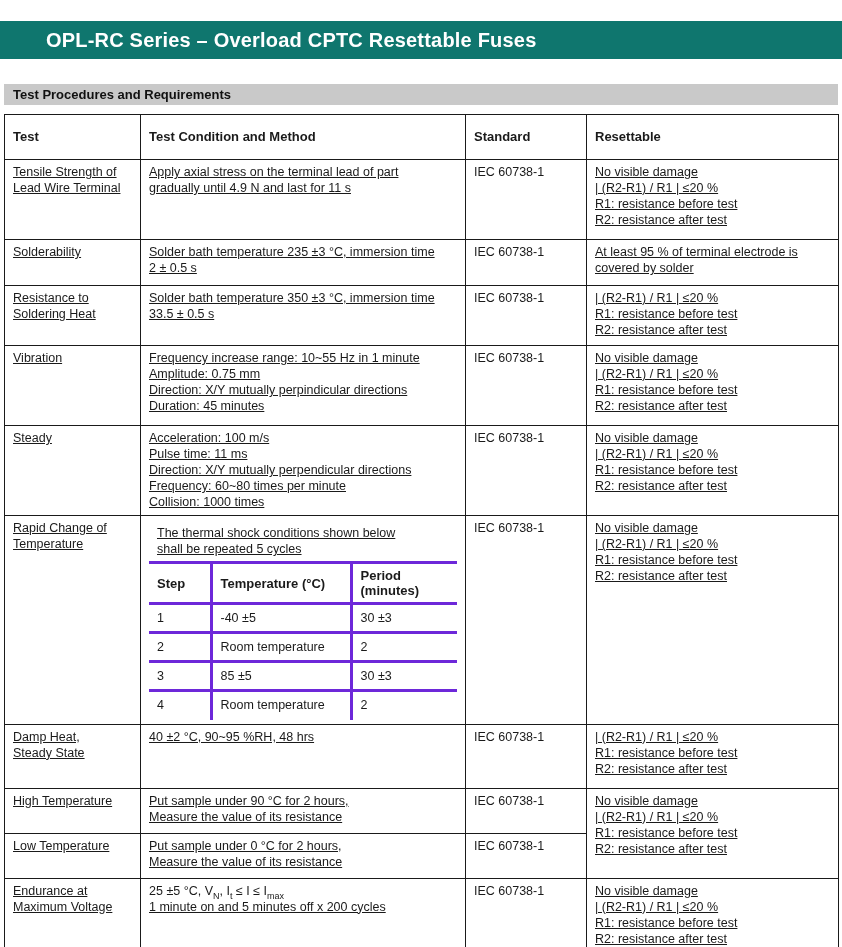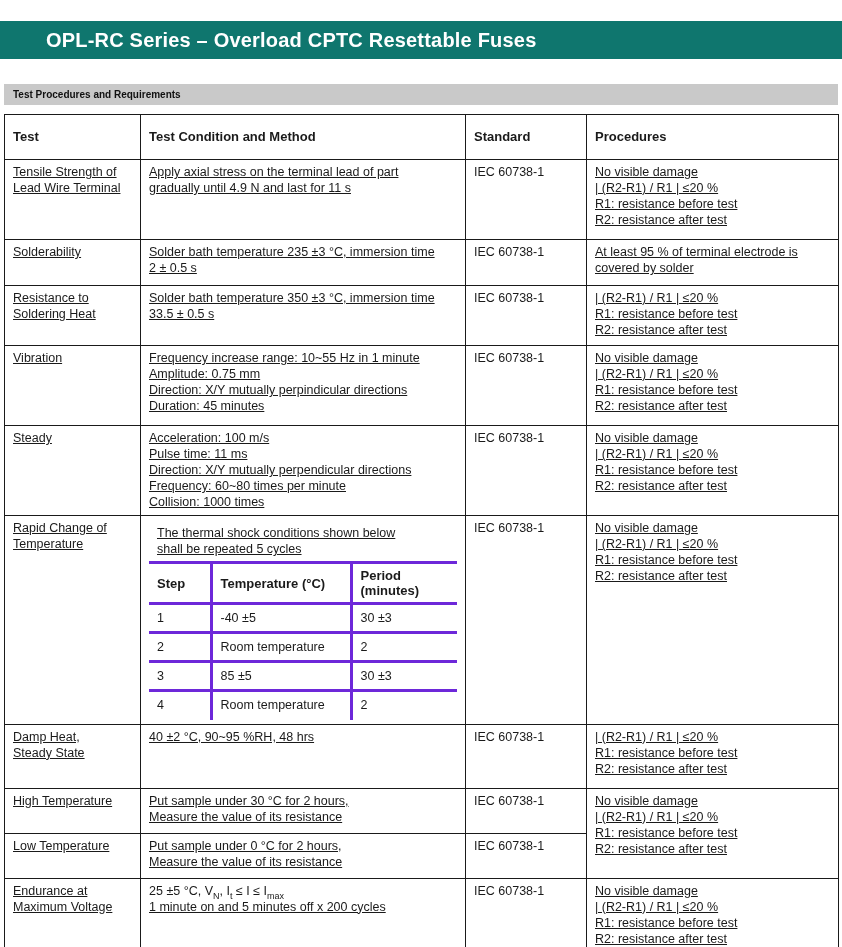--- a/index.html
+++ b/index.html
@@ -23,21 +23,21 @@
     line-height:38px;
     padding-left:46px;
     letter-spacing:0.2px;
   }
 
   .section-bar {
     margin:25px 4px 0 4px;
     height:21px;
     background:#c9c9c9;
     font-weight:bold;
-    font-size:10px;
+    font-size:13px;
     line-height:21px;
     padding-left:9px;
     color:#111111;
   }
 
   table.main {
     margin:9px 4px 0 4px;
     width:834px;
     border-collapse:collapse;
     table-layout:fixed;
@@ -110,21 +110,21 @@
       <col style="width:136px">
       <col style="width:325px">
       <col style="width:121px">
       <col style="width:252px">
     </colgroup>
     <thead>
       <tr class="rh45">
         <th>Test</th>
         <th>Test Condition and Method</th>
         <th>Standard</th>
-        <th>Procedures</th>
+        <th>Resettable</th>
       </tr>
     </thead>
     <tbody>
 
       <tr class="rh80">
         <td class="multiline">Tensile Strength of
 Lead Wire Terminal</td>
         <td class="multiline">Apply axial stress on the terminal lead of part
 gradually until 4.9 N and last for 11 s</td>
         <td>IEC 60738-1</td>
@@ -236,21 +236,21 @@
 Steady State</td>
         <td class="multiline">40 ±2 °C, 90~95 %RH, 48 hrs</td>
         <td>IEC 60738-1</td>
         <td class="multiline">| (R2-R1) / R1 | ≤20 %
 R1: resistance before test
 R2: resistance after test</td>
       </tr>
 
       <tr class="rh45">
         <td class="multiline">High Temperature</td>
-        <td class="multiline">Put sample under 30 °C for 2 hours,
+        <td class="multiline">Put sample under 90 °C for 2 hours,
 Measure the value of its resistance</td>
         <td>IEC 60738-1</td>
         <td class="multiline" rowspan="2">No visible damage
 | (R2-R1) / R1 | ≤20 %
 R1: resistance before test
 R2: resistance after test</td>
       </tr>
 
       <tr class="rh45">
         <td class="multiline">Low Temperature</td>

